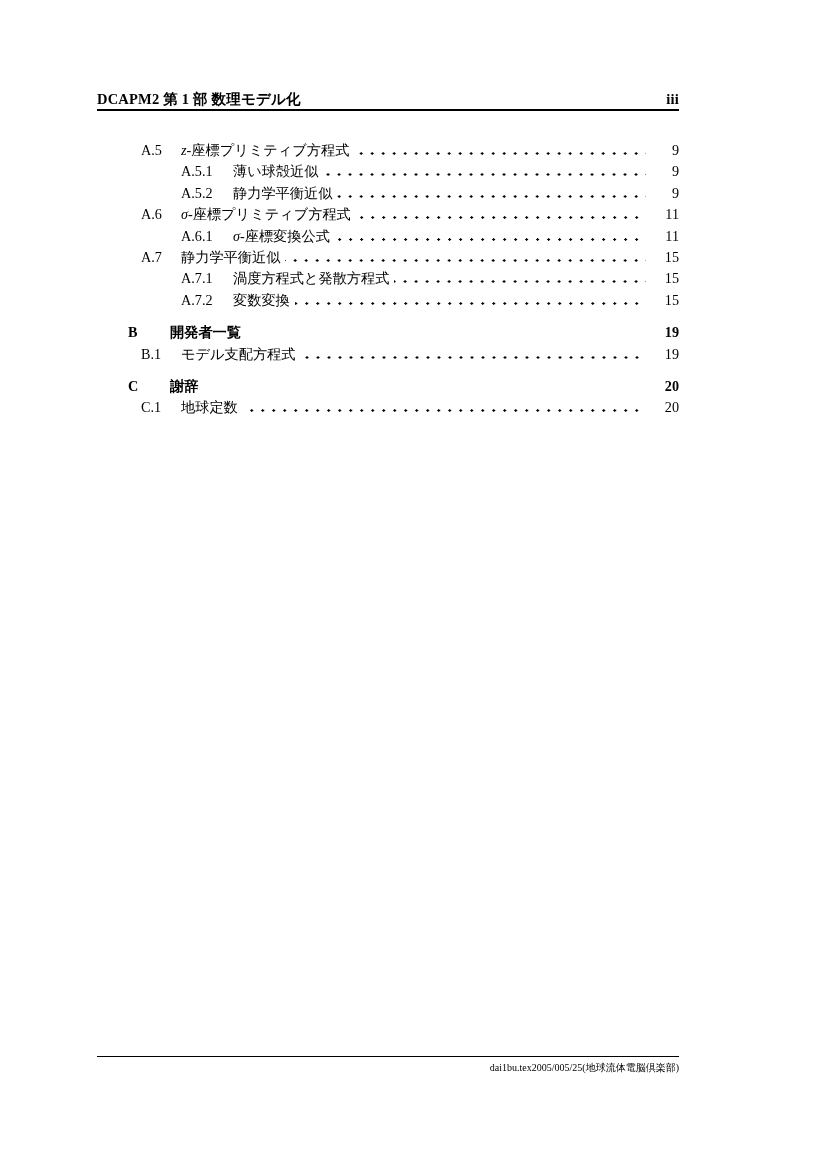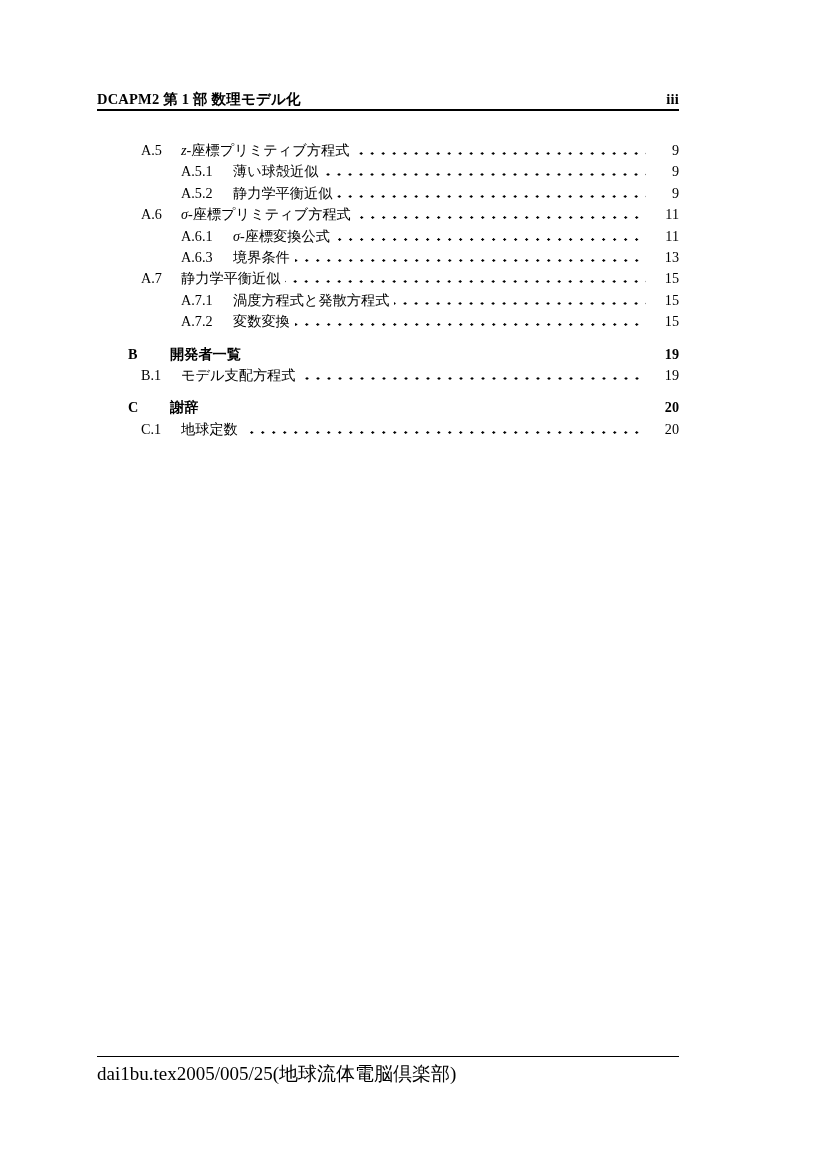--- a/index.html
+++ b/index.html
@@ -66,23 +66,23 @@
     position: absolute;
     left: 97px;
     width: 582px;
     top: 1056px;
     height: 1px;
     background: #000000;
   }
   .footer {
     top: 1061px;
     display: flex;
-    justify-content: flex-start;
+    justify-content: flex-end;
     align-items: baseline;
-    font-size: 19px;
+    font-size: 10px;
   }
 </style>
 </head>
 <body>
 
 <div class="page">
 
   <div class="content-col header">
     <span>DCAPM2 第 1 部 数理モデル化</span>
     <span>iii</span>
@@ -112,26 +112,20 @@
         <span class="lbl">A.6</span>
         <span class="ttl"><i>σ</i><span>-座標プリミティブ方程式</span></span>
         <span class="leader"></span>
         <span class="pg">11</span>
       </div>
       <div class="row lvl-subsection">
         <span class="lbl">A.6.1</span>
         <span class="ttl"><i>σ</i><span>-座標変換公式</span></span>
         <span class="leader"></span>
         <span class="pg">11</span>
-      </div>
-      <div class="row lvl-subsection">
-        <span class="lbl">A.6.3</span>
-        <span class="ttl"><span>境界条件</span></span>
-        <span class="leader"></span>
-        <span class="pg">13</span>
       </div>
       <div class="row lvl-section">
         <span class="lbl">A.7</span>
         <span class="ttl"><span>静力学平衡近似</span></span>
         <span class="leader"></span>
         <span class="pg">15</span>
       </div>
       <div class="row lvl-subsection">
         <span class="lbl">A.7.1</span>
         <span class="ttl"><span>渦度方程式と発散方程式</span></span>

